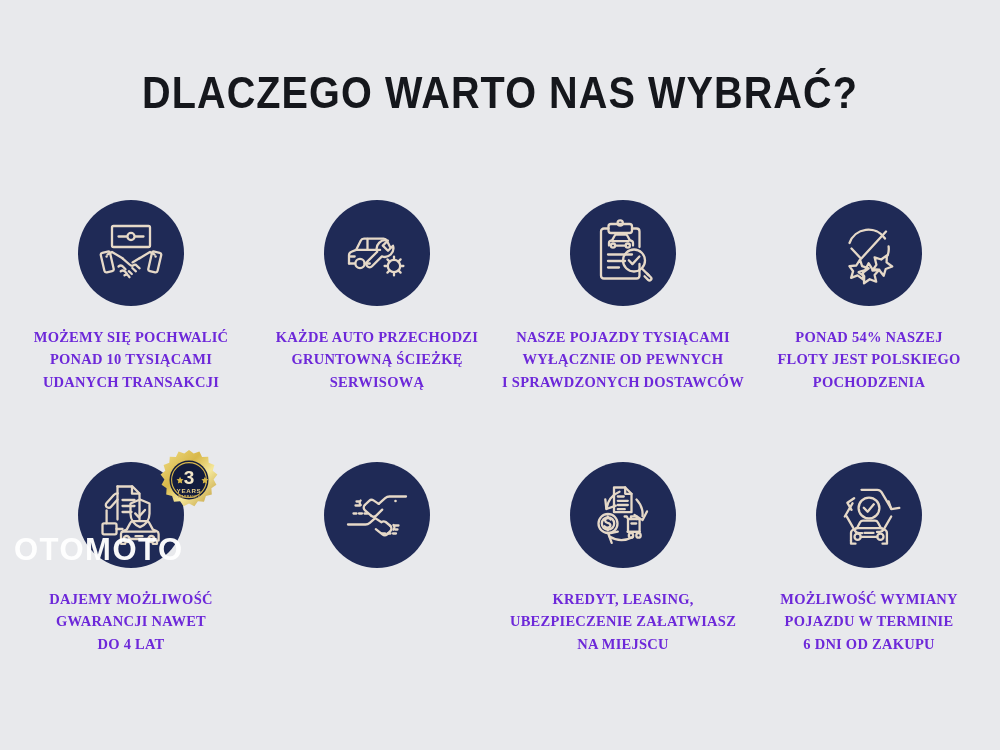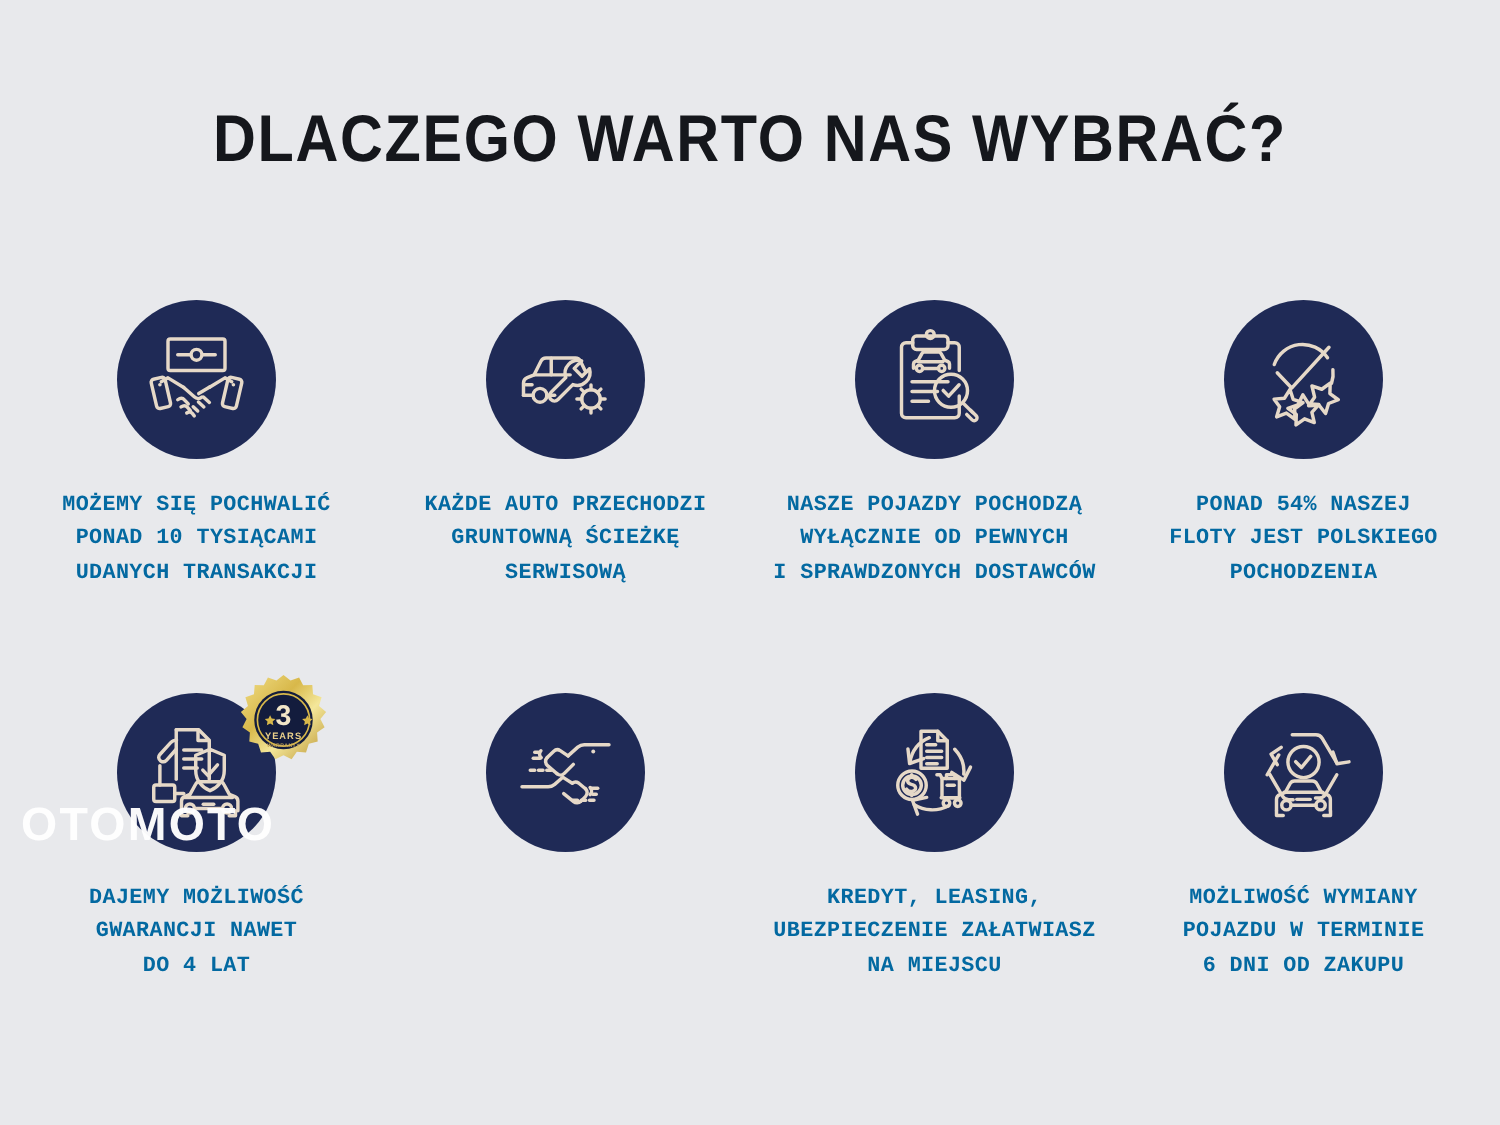--- a/index.html
+++ b/index.html
@@ -77,26 +77,26 @@
   .years-badge {
     position: absolute;
     top: -13px;
     right: -36px;
     width: 62px;
     height: 62px;
   }
   .caption {
     margin-top: 20px;
     text-align: center;
-    font-family: Liberation Mono, monospace;
+    font-family: Liberation Serif, serif;
     font-weight: bold;
     font-size: 14.5px;
     line-height: 1.55;
     letter-spacing: 0.25px;
-    color: #0369a1;
+    color: #6d28d9;
     white-space: pre-line;
     padding: 0 4px;
   }
   .cell.wide .caption { padding: 0 2px; }
 
   
   .watermark {
     position: absolute;
     left: 14px;
     bottom: 8px;
@@ -181,21 +181,21 @@
             <circle cx="41.8" cy="29.6" r="2.1"></circle>
             <path d="M29.1 29.6h10.6"></path>
             <path d="M22 38.5h24M22 45h17M22 51.5h11"></path>
             <circle cx="48" cy="44.5" r="11"></circle>
             <path d="M42.8 44.3l3.6 3.8 7-7.6"></path>
             <path d="M56.2 52.8l6.3 6.3"></path>
             <path d="M61.2 57.6l3.6 3.6a1.9 1.9 0 01-2.7 2.7l-3.6-3.6"></path>
           </svg>
         </div>
       </div>
-      <div class="caption">NASZE POJAZDY POCHODZĄ
+      <div class="caption">NASZE POJAZDY TYSIĄCAMI
 WYŁĄCZNIE OD PEWNYCH
 I SPRAWDZONYCH DOSTAWCÓW</div>
     </div>
 
     <div class="cell">
       <div class="badge-wrap">
         <div class="circle">
           <svg width="74" height="74" viewBox="0 0 74 74" fill="none" stroke="#e6d9c8" stroke-width="2.3" stroke-linecap="round" stroke-linejoin="round">
             <path d="M17.5 27a20 20 0 0135.5-4.5"></path>
             <path d="M56.6 30.5a20 20 0 01-.9 9"></path>

